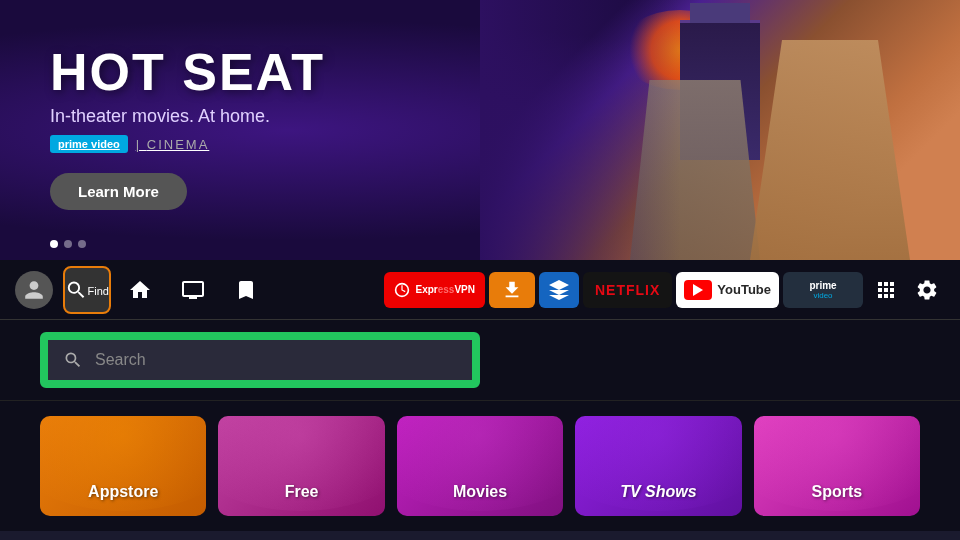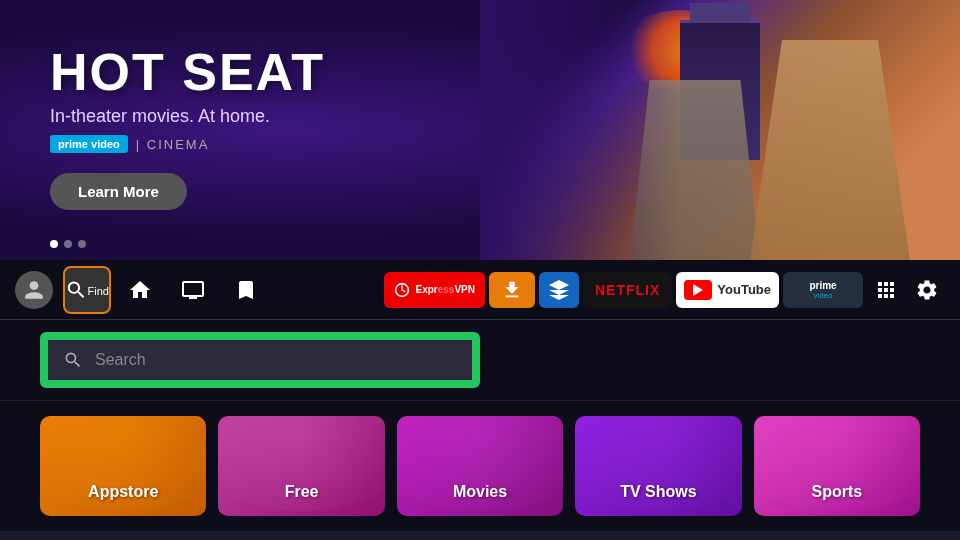--- a/index.html
+++ b/index.html
@@ -44,20 +44,21 @@
       font-size: 18px;
       color: #e0d0ff;
       margin-top: 8px;
       font-weight: 300;
     }
     .hero-brand {
       display: flex;
       align-items: center;
       gap: 8px;
       margin-top: 8px;
+      text-decoration: underline;
     }
     .prime-logo {
       background: #00a8e1;
       color: white;
       font-size: 11px;
       font-weight: bold;
       padding: 3px 8px;
       border-radius: 3px;
       display: flex;
       align-items: center;
@@ -363,21 +364,21 @@
       opacity: 0.3;
       border-radius: 50%;
       transform: scale(1.5) translateY(-20%);
     }
     .tile-appstore { background: linear-gradient(135deg, #e87c0a 0%, #c45c00 100%); }
     .tile-appstore::before { background: radial-gradient(circle, #ff9900 0%, transparent 70%); }
     .tile-free { background: linear-gradient(135deg, #c040a0 0%, #901070 100%); }
     .tile-free::before { background: radial-gradient(circle, #e060c0 0%, transparent 70%); }
     .tile-movies { background: linear-gradient(135deg, #c020c0 0%, #801080 100%); }
     .tile-movies::before { background: radial-gradient(circle, #d040d0 0%, transparent 70%); }
-    .tile-tvshows { background: linear-gradient(135deg, #9020e0 0%, #6010a0 100%); }
+    .tile-tvshows { background: linear-gradient(135deg, #9020e0 0%, #6010a0 100%); font-style: italic; }
     .tile-tvshows::before { background: radial-gradient(circle, #a030f0 0%, transparent 70%); }
     .tile-sports { background: linear-gradient(135deg, #e040c0 0%, #a01090 100%); }
     .tile-sports::before { background: radial-gradient(circle, #f050d0 0%, transparent 70%); }
     .tile-label {
       position: relative;
       z-index: 1;
       text-shadow: 1px 1px 3px rgba(0,0,0,0.5);
     }
   </style>
 </head>

